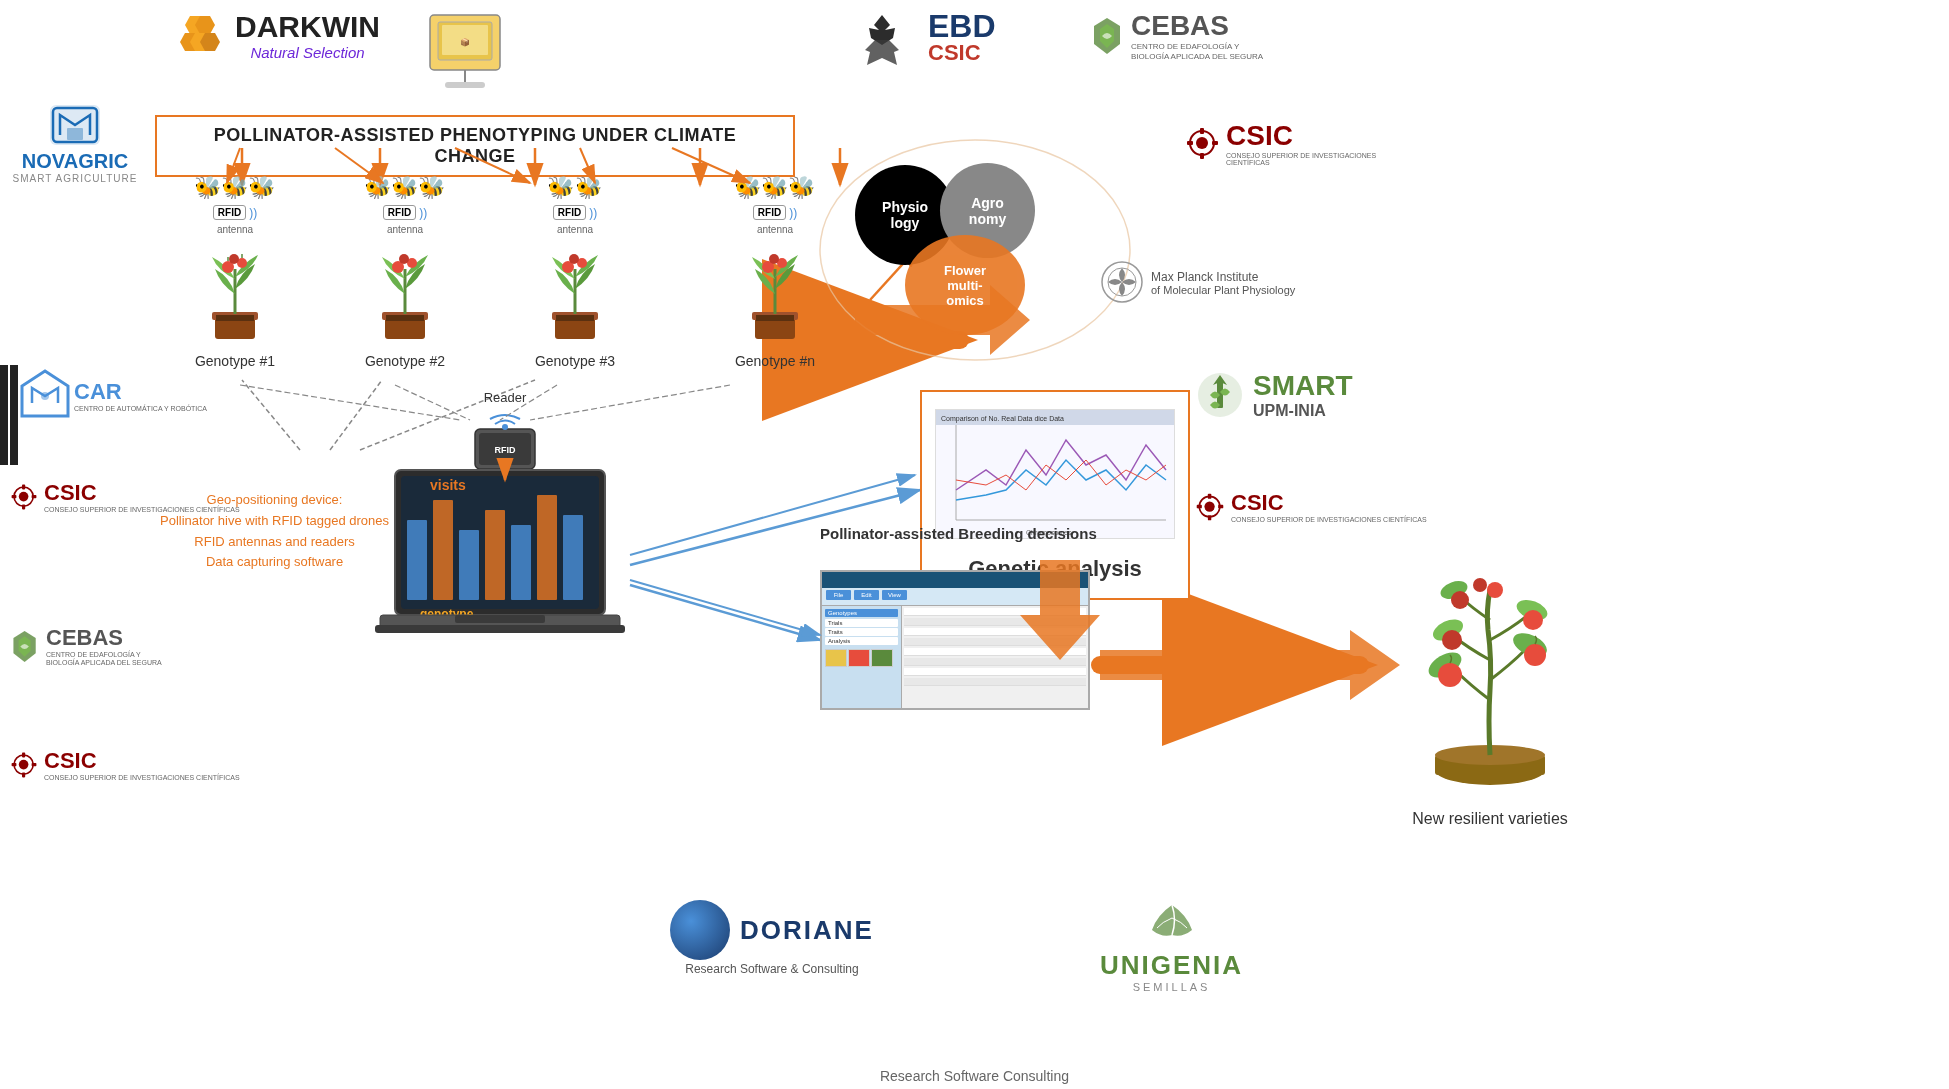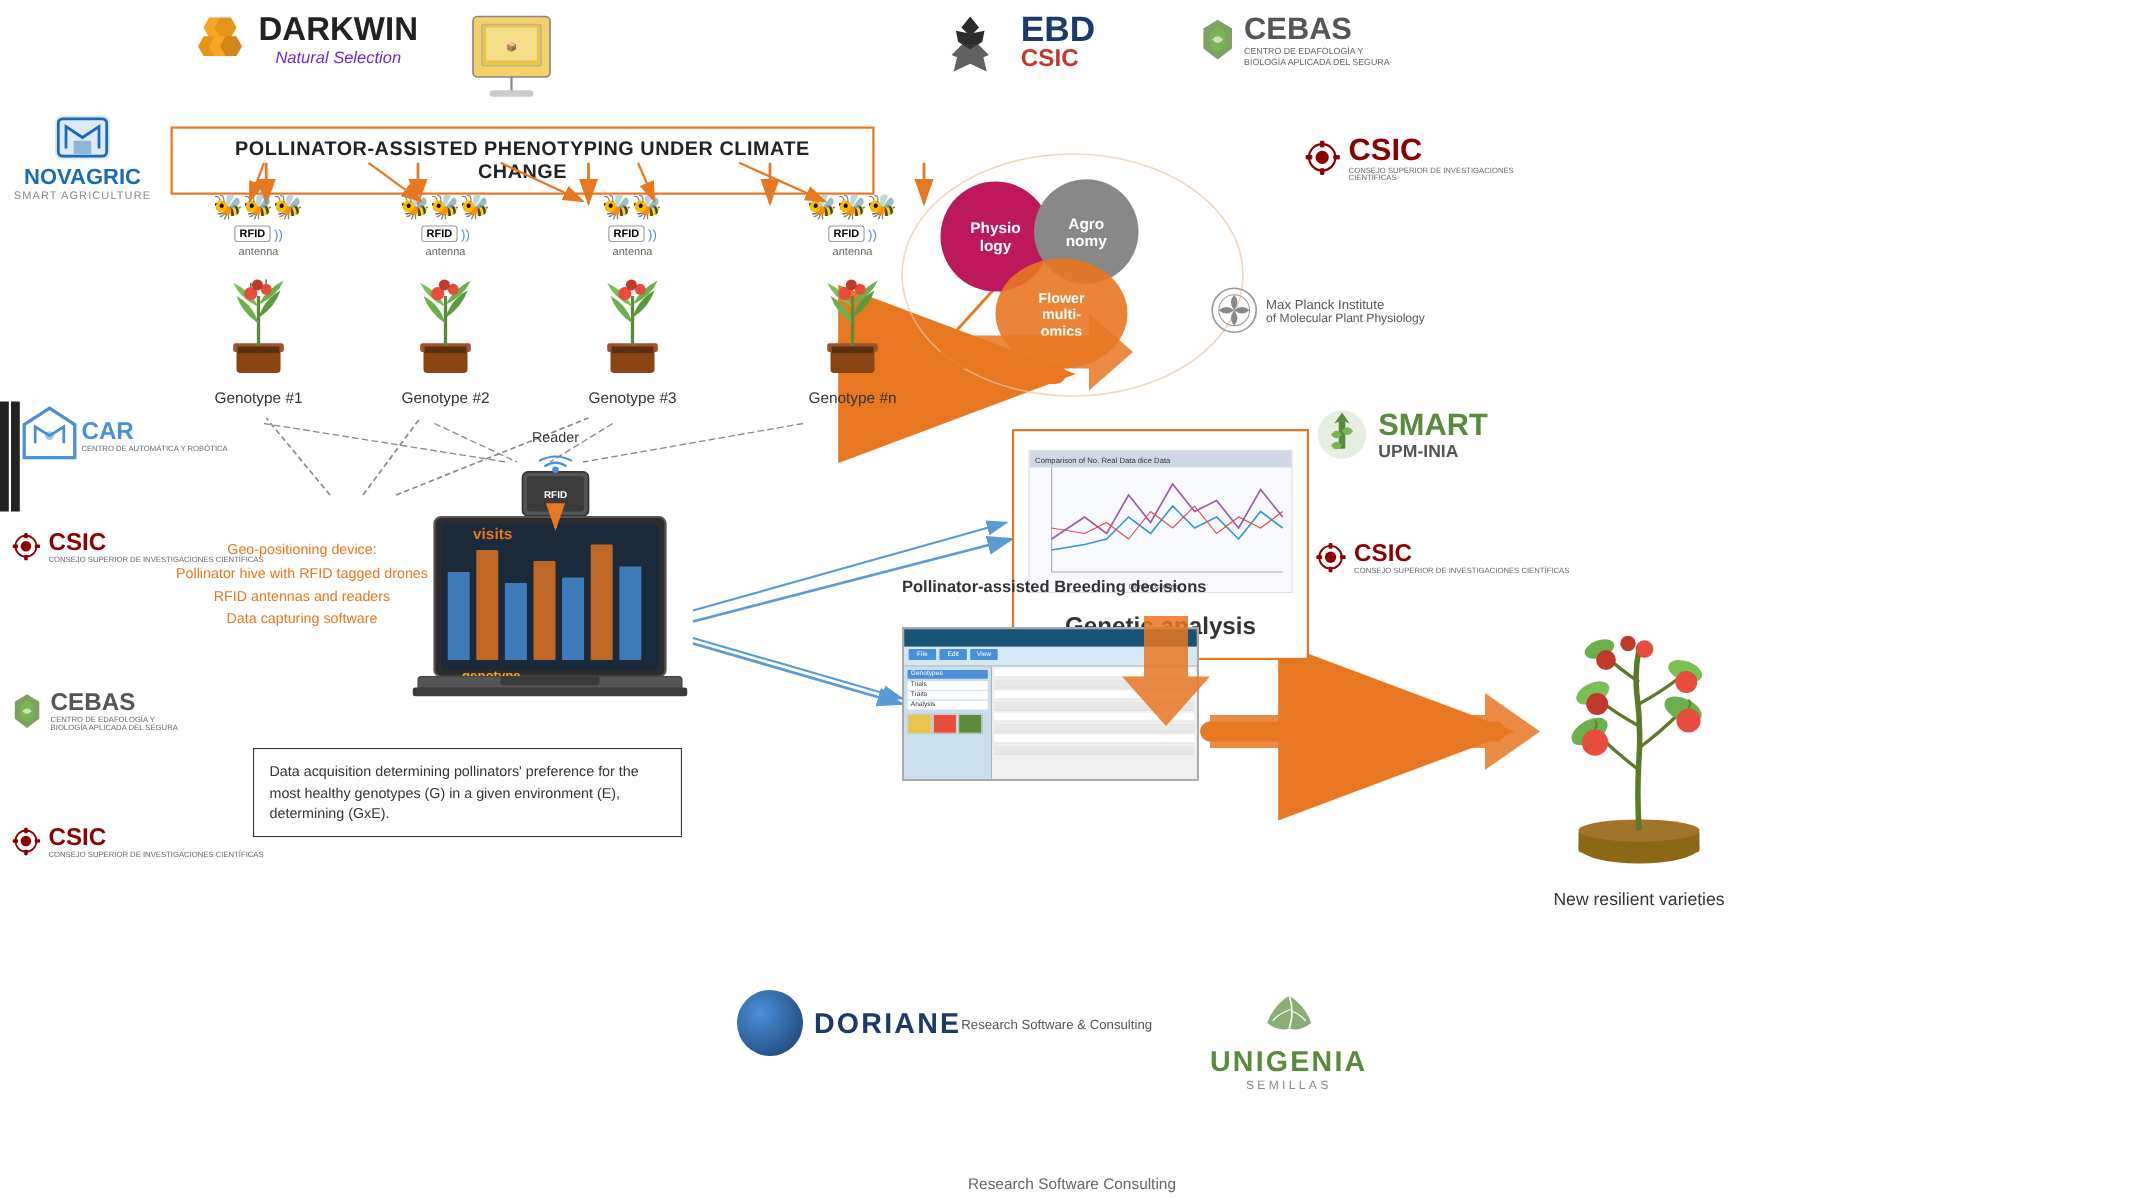--- a/index.html
+++ b/index.html
@@ -106,21 +106,21 @@
       font-size: 10px;
       font-weight: bold;
       margin-right: 3px;
     }
 
     
     .bubble-physio {
       position: absolute;
       width: 100px;
       height: 100px;
-      background: #be185d;
+      background: #000000;
       border-radius: 50%;
       display: flex;
       align-items: center;
       justify-content: center;
       color: white;
       font-size: 14px;
       font-weight: bold;
       text-align: center;
     }
 
@@ -295,21 +295,21 @@
       color: #6d28d9;
       text-align: center;
     }
 
     
     .doriane-logo {
       position: absolute;
       top: 900px;
       left: 670px;
       display: flex;
-      flex-direction: row;
+      flex-direction: column;
       align-items: center;
     }
 
     .doriane-circle {
       width: 60px;
       height: 60px;
       background: radial-gradient(circle at 35% 35%, #4a90d9, #1a3a6b);
       border-radius: 50%;
     }
 
@@ -839,25 +839,20 @@
         <div class="bs-row"></div>
         <div class="bs-row-alt"></div>
         <div class="bs-row"></div>
         <div class="bs-row-alt"></div>
         <div class="bs-row"></div>
         <div class="bs-row-alt"></div>
       </div>
     </div>
   </div>
 
-  <div class="data-acq-box">
-    <span>Data acquisition determining pollinators'
-preference for the most healthy genotypes (G)
-in a given environment (E), determining (GxE).</span>
-  </div>
 
   <div class="new-varieties">
 
     <svg width="200" height="260" viewBox="0 0 200 260">
 
       <ellipse cx="100" cy="230" rx="55" ry="15" fill="#8B6914"></ellipse>
       <rect x="45" y="215" width="110" height="20" rx="3" fill="#8B6914"></rect>
       <ellipse cx="100" cy="215" rx="55" ry="10" fill="#A0752A"></ellipse>
 
       <path d="M100 215 Q98 180 100 150 Q102 120 98 90 Q96 70 100 50" stroke="#5a7a2a" stroke-width="5" fill="none"></path>

